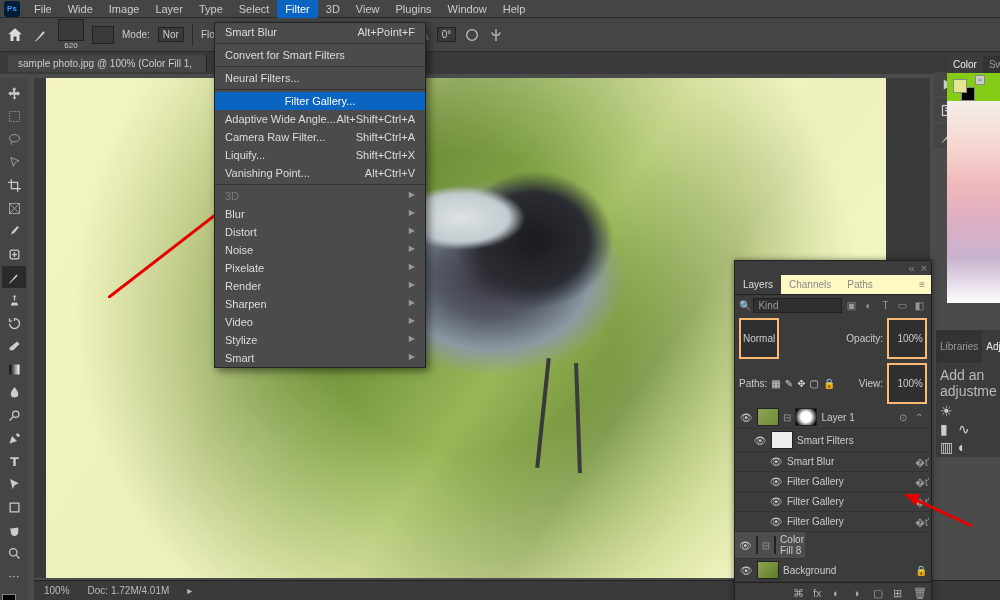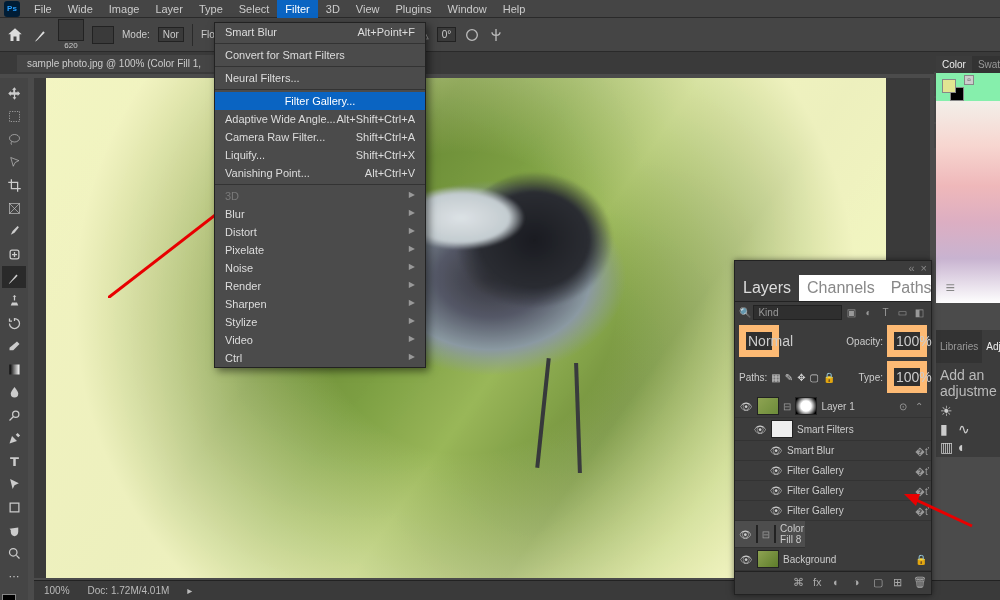--- a/index.html
+++ b/index.html
@@ -17,21 +17,21 @@
   .optbar .txt { font-size:10px; color:#ccc;}
   .optbar .num { background:#3a3a3a; border:1px solid #222; padding:1px 4px; font-size:10px; color:#ccc;}
   .optbar .brush-sw { display:flex;flex-direction:column;align-items:center;}
   .optbar .brush-drop { width:26px; height:22px; background:#3a3a3a; border:1px solid #222;}
   .optbar .brush-num{font-size:8px;}
   .optbar .sep { width:1px; height:22px; background:#2a2a2a; }
   .optbar .sw { width:22px; height:18px; background:#3a3a3a; border:1px solid #222;}
   .opt-ico{width:16px;height:16px;color:#bbb;}
 
   
-  .doctab { height:22px; background:#3a3a3a; display:flex; align-items:center; padding:0 17px; }
+  .doctab { height:22px; background:#3a3a3a; display:flex; align-items:center; padding:0 8px; }
   .doctab .tab { background:#454545; padding:3px 14px 3px 10px; font-size:10px; border-right:1px solid #222;}
 
   
   .tools { position:absolute; left:0; top:78px; width:28px; background:#454545; display:flex; flex-direction:column; align-items:center; padding:4px 0; gap:1px;}
   .tools .t { width:24px; height:22px; display:flex;align-items:center;justify-content:center; color:#ccc; position:relative;}
   .tools .t.active{ background:#2a2a2a; }
   .tools .t svg{width:15px;height:15px;}
   .swatches { margin-top:6px; position:relative; width:24px; height:24px;}
   .swatches .fg{width:14px;height:14px;background:#000;border:1px solid #888;position:absolute;left:0;top:0;z-index:2;}
 
@@ -62,21 +62,21 @@
   .dropdown .row.dim { color:#7a7a7a;}
   .dropdown hr { border:none; border-top:1px solid #333; margin:2px 0;}
   .dropdown .sub::after{content:"▶"; font-size:8px; color:#999;}
 
   
   .rightbar { position:absolute; right:38px; top:72px; width:28px; display:flex; flex-direction:column; gap:2px;}
   .rightbar .p { width:26px; height:24px; background:#454545; display:flex;align-items:center;justify-content:center;}
   .rightbar .p svg{width:15px;height:15px;color:#ccc;}
 
   
-  .panel-color { position:absolute; right:0; top:56px; width:64px; background:#86efac;}
+  .panel-color { position:absolute; right:0; top:56px; width:53px; background:#84cc16;}
   .panel-color .tabs { display:flex; font-size:10px; background:#333; }
   .panel-color .tabs span{padding:3px 6px;color:#999;}
   .panel-color .tabs span.a{color:#eee;background:#3c3c3c;}
   .panel-color .tabs span:nth-child(3){margin-left:auto;padding:3px;}
   .panel-color .body { height:230px; position:relative;}
   .panel-color .sw{position:absolute;left:6px;top:6px;}
   .panel-color .fg{width:14px;height:14px;background:#e2e592;border:1px solid #888;position:absolute;left:0;top:0;z-index:2;}
   .panel-color .bg{width:14px;height:14px;background:#000;border:1px solid #888;position:absolute;left:8px;top:8px;}
   .panel-color .grad{position:absolute;left:0;top:28px;right:0;bottom:0;
     background:linear-gradient(to bottom, #f3efe9 0%, #f7d6d0 22%, #efb8ba 42%, #dcaec2 60%, #c8b3d0 78%, #fefefe 100%);}
@@ -86,29 +86,29 @@
   .panel-libadj .tabs{display:flex;font-size:10px;background:#333;}
   .panel-libadj .tabs span{padding:11px 4px;color:#999;}
   .panel-libadj .tabs span.a{color:#eee;background:#3c3c3c;}
   .panel-libadj .tabs span:nth-child(3){margin-left:auto;padding:3px;}
   .panel-libadj .body{padding:4px;font-size:14px;color:#bbb;}
   .panel-libadj .ico-row{display:flex;gap:4px;margin-top:4px;}
   .panel-libadj .ico-row span{width:14px;height:14px;color:#ccc;}
 
   
   .layers { position:absolute; right:68px; top:260px; width:198px; background:#3c3c3c; border:1px solid #222; box-shadow:0 0 6px rgba(0,0,0,0.5); z-index:40;}
-  .layers .hdr{display:flex;background:#ffffff;font-size:16px;border-bottom:1px solid #222;}
+  .layers .hdr{display:flex;background:#fef9c3;font-size:10px;border-bottom:1px solid #222;}
   .layers .hdr span{padding:4px 8px;color:#888;}
   .layers .hdr span.a{color:#ddd;background:#3c3c3c;}
   .layers .hdr .menu{margin-left:auto;padding:4px 6px;}
   .layers .ctrls{display:flex;align-items:center;gap:2px;padding:3px 4px;font-size:10px;}
   .layers .ctrls .srch{flex:1;background:#2f2f2f;border:1px solid #222;padding:1px 4px;color:#999;}
   .layers .ctrls .i{width:15px;height:15px;display:flex;align-items:center;justify-content:center;color:#999;}
   .layers .row2{display:flex;align-items:center;gap:4px;padding:2px 4px;font-size:10px;}
-  .layers .row2 select,.layers .row2 .fld{background:#2f2f2f;border:7px solid #fdba74;color:#ccc;font-size:14px;padding:1px 2px;}
+  .layers .row2 select,.layers .row2 .fld{background:#2f2f2f;border:2px solid #fdba74;color:#ccc;font-size:10px;padding:13px 2px;}
   .layers .sel{width:70px;}
   .layers .fld{width:40px;text-align:right;}
   .layers .list{max-height:200px;overflow:hidden;}
   .layers .lrow{display:flex;align-items:center;padding:2px 4px;gap:4px;font-size:10px;border-bottom:1px solid #333; min-height:20px;}
   .layers .lrow.sel{background:#4d4d4d;}
   .layers .eye{width:14px;text-align:center;color:#ccc;}
   .layers .thumb{width:22px;height:18px;background:#888;border:1px solid #222;}
   .layers .mask{width:22px;height:18px;background:#fff;border:1px solid #222;}
   .layers .sf-thumb{width:22px;height:18px;background:#eee;border:1px solid #222;display:flex;align-items:center;justify-content:center;font-size:9px;}
   .layers .rname{flex:1;}
@@ -366,39 +366,39 @@
     <div class="row dim sub">
       <span>3D</span>
     </div>
     <div class="row sub">
       <span>Blur</span>
     </div>
     <div class="row sub">
       <span>Distort</span>
     </div>
     <div class="row sub">
+      <span>Noise</span>
+    </div>
+    <div class="row sub">
       <span>Pixelate</span>
     </div>
     <div class="row sub">
-      <span>Noise</span>
-    </div>
-    <div class="row sub">
       <span>Render</span>
     </div>
     <div class="row sub">
       <span>Sharpen</span>
     </div>
     <div class="row sub">
+      <span>Video</span>
+    </div>
+    <div class="row sub">
       <span>Stylize</span>
     </div>
     <div class="row sub">
-      <span>Video</span>
-    </div>
-    <div class="row sub">
-      <span>Ctrl</span>
+      <span>Smart</span>
     </div>
   </div>
 
 <div class="rightbar">
   <div class="p">
       <svg viewBox="0 0 24 24" fill="currentColor">
         <path d="M6 4l14 8-14 8z"></path>
       </svg>
     </div>
   <div class="p">
@@ -479,21 +479,21 @@
     <div class="fld">100%</div>
   </div>
   <div class="row2">
     <span>Paths:</span>
     <span class="i">▦</span>
     <span class="i">✎</span>
     <span class="i">✥</span>
     <span class="i">▢</span>
     <span class="i">🔒</span>
     <span style="flex:1"></span>
-    <span>Type:</span>
+    <span>View:</span>
     <div class="fld">100%</div>
   </div>
   <div class="list" id="layerlist">
       <div class="lrow">
         <span class="eye">👁</span>
         <div class="thumb" style="background: linear-gradient(135deg, rgb(142, 163, 82), rgb(109, 140, 58));"></div>
         <span style="color: rgb(153, 153, 153);">⊟</span>
         <div class="mask" style="background: radial-gradient(circle, rgb(255, 255, 255) 40%, rgb(0, 0, 0) 90%);"></div>
         <span class="rname">Layer 1</span>
         <span class="ricon">⊙</span>

